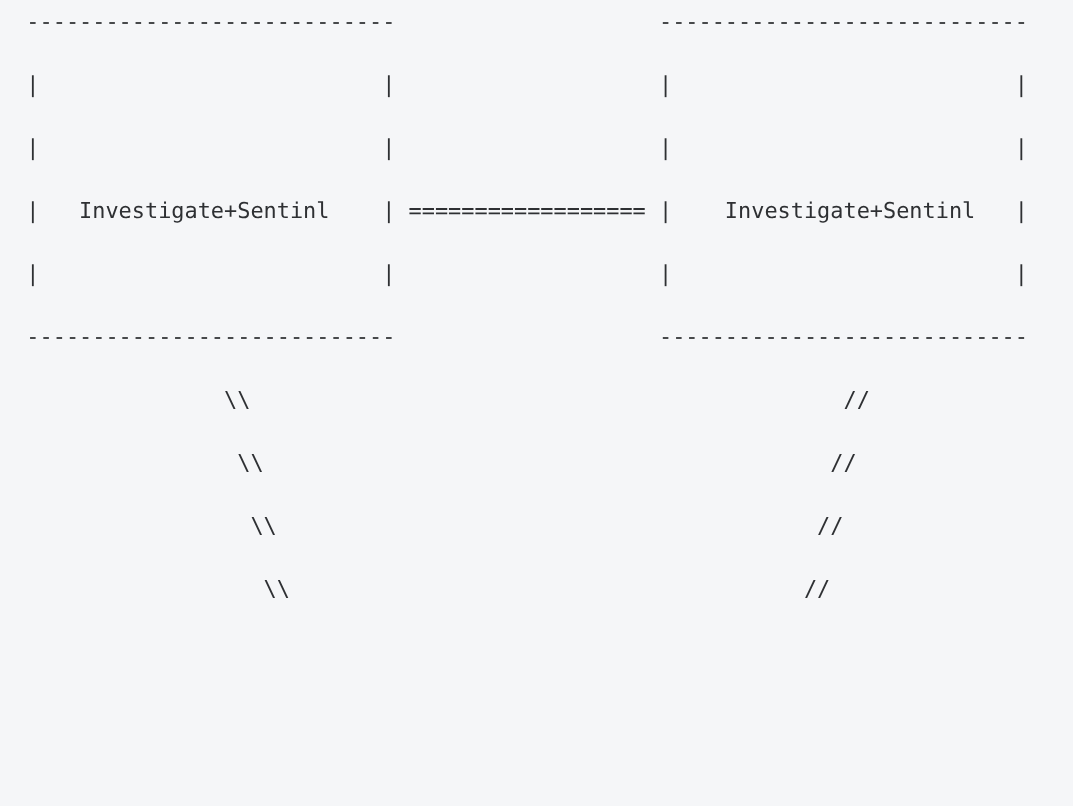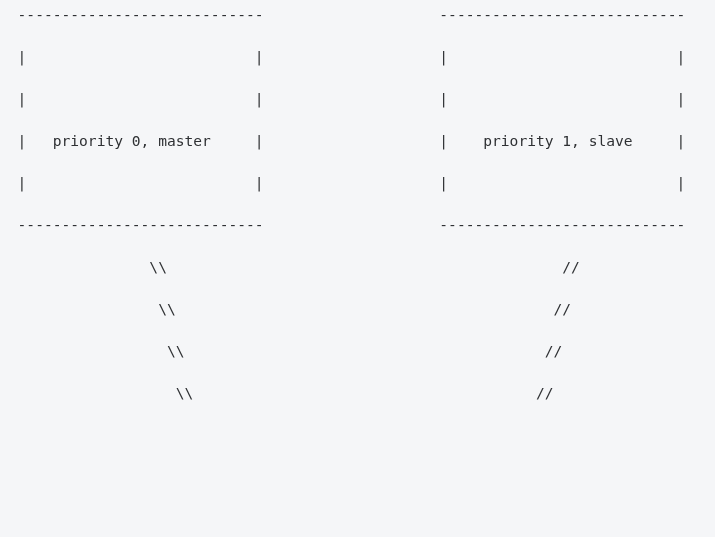--- a/index.html
+++ b/index.html
@@ -34,21 +34,21 @@
     display: block;
     height: 21px;
   }
 </style>
 </head>
 <body>
 
 <pre id="diagram"><span class="row">  ----------------------------                    ----------------------------</span>
 <span class="row">  |                          |                    |                          |</span>
 <span class="row">  |                          |                    |                          |</span>
-<span class="row">  |   priority 0, master     |                    |    priority 1, slave     |</span>
+<span class="row">  |   Investigate+Sentinl    | ================== |    Investigate+Sentinl   |</span>
 <span class="row">  |                          |                    |                          |</span>
 <span class="row">  ----------------------------                    ----------------------------</span>
 <span class="row">                 \\                                             //</span>
 <span class="row">                  \\                                           //</span>
 <span class="row">                   \\                                         //</span>
 <span class="row">                    \\                                       //</span>
 
 
 
 

